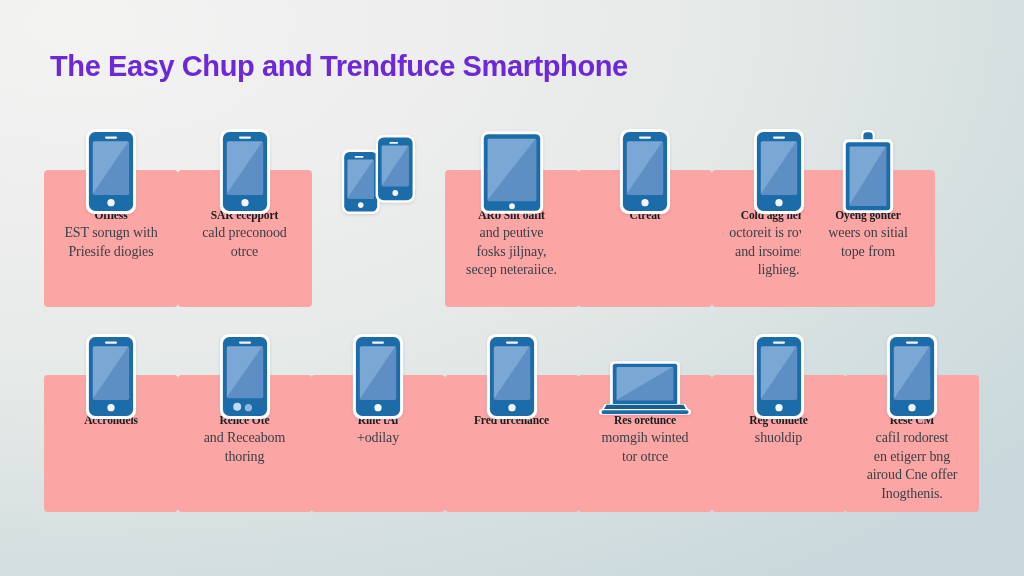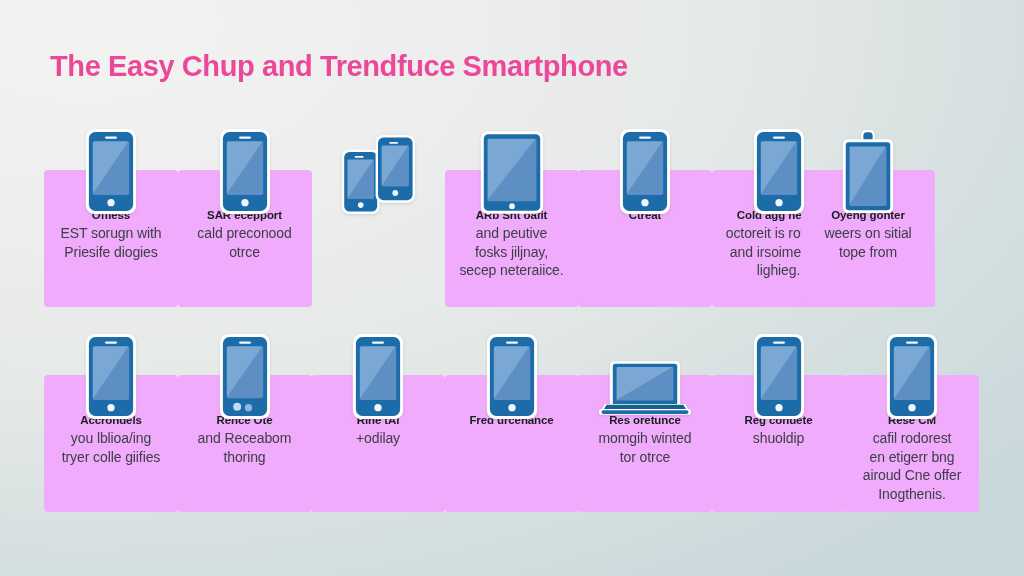--- a/index.html
+++ b/index.html
@@ -12,42 +12,43 @@
     position:relative;
   }
 
   
   #page-title {
     position:absolute;
     left:50px; top:50px;
     font-size:29px;
     font-weight:bold;
     letter-spacing:-0.4px;
-    color:#ec4899;
+    color:#6d28d9;
     white-space:nowrap;
   }
 
   
   .row { position:absolute; left:44px; width:936px; height:200px; }
   #row-1 { top:115px; }
   #row-2 { top:320px; }
 
   .card-cell {
     position:absolute;
     width:134px;
     height:200px;
   }
 
   .card {
     position:absolute;
     left:0; bottom:8px;
     width:134px;
     height:137px;
-    background:#f0abfc;
+    background:#fca5a5;
     border-radius:4px;
+    font-family:Liberation Serif, serif;
   }
 
   .card-text {
     position:absolute;
     left:4px; right:4px;
     top:38px;
     text-align:center;
     line-height:1.32;
   }
   .card-title {
@@ -278,22 +279,20 @@
     <rect x="9" y="19.5" width="44" height="71" rx="1.6" fill="url(#g7)"></rect>
   </svg>
       </div>
     </div>
   </div>
 <div class="row" id="row-2">
     <div class="card-cell" style="left: 0px;">
       <div class="card">
         <div class="card-text">
           <span class="card-title">Accrondels</span>
-          <span class="card-body">you lblioa/ing
-tryer colle giifies</span>
         </div>
       </div>
       <div class="icon-wrap">
         <svg class="dev shadow" width="52" height="87" viewBox="0 0 60 100">
     <defs>
             <linearGradient id="g8" x1="0" y1="0" x2="1" y2="1">
       <stop offset="0%" stop-color="#7ba7d4"></stop>
       <stop offset="48%" stop-color="#7ba7d4"></stop>
       <stop offset="50%" stop-color="#5e8fc4"></stop>
       <stop offset="100%" stop-color="#5e8fc4"></stop>

